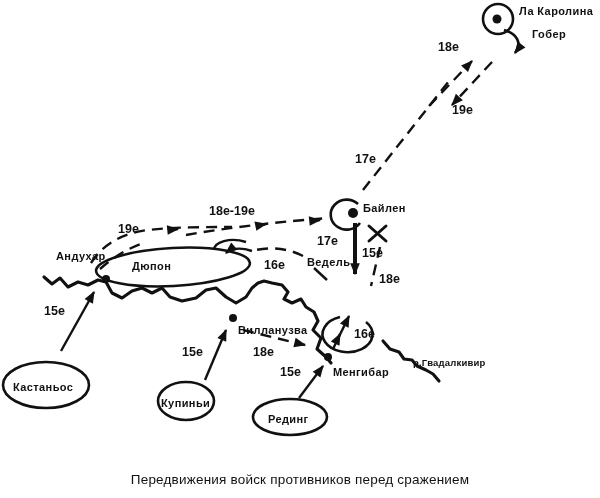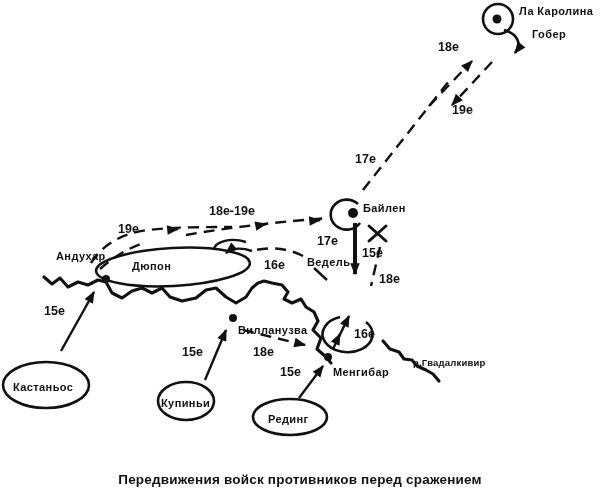--- a/index.html
+++ b/index.html
@@ -4,21 +4,21 @@
 <style>
   html,body{margin:0;padding:0;background:#ffffff;width:600px;height:498px;overflow:hidden;}
   body{font-family:"Liberation Sans", sans-serif;color:#111;}
   .map-wrap{width:600px;height:458px;position:relative;}
   svg{display:block;}
   .place{font-size:11px;font-weight:bold;letter-spacing:.4px;fill:#111;}
   .place-sm{font-size:9.5px;font-weight:bold;letter-spacing:.2px;fill:#111;}
   .date{font-size:12.5px;font-weight:bold;fill:#111;}
   .ink{stroke:#111;fill:none;}
   .dash{stroke-dasharray:11 7;}
-  .caption{width:600px;text-align:center;font-size:13.5px;font-weight:bold;color:#111;padding-top:14px;letter-spacing:.2px;}
+  .caption{width:600px;text-align:center;font-size:13.5px;font-weight:normal;color:#111;padding-top:14px;letter-spacing:.2px;}
 </style>
 </head>
 <body>
 
 <div class="map-wrap">
 <svg width="600" height="458" viewBox="0 0 600 458">
   <defs>
     <marker id="ah" markerUnits="userSpaceOnUse" markerWidth="14" markerHeight="12" viewBox="0 0 10 10" refX="9" refY="5" orient="auto">
       <path d="M0,1 L10,5 L0,9 z" fill="#111"></path>
     </marker>

